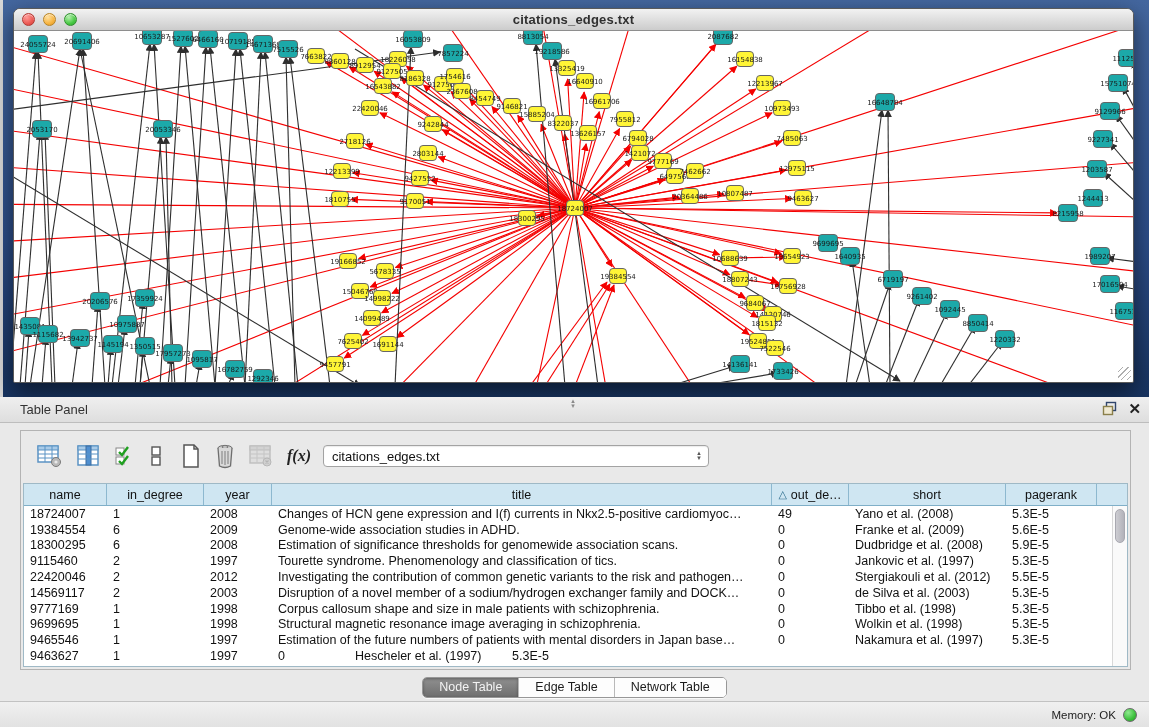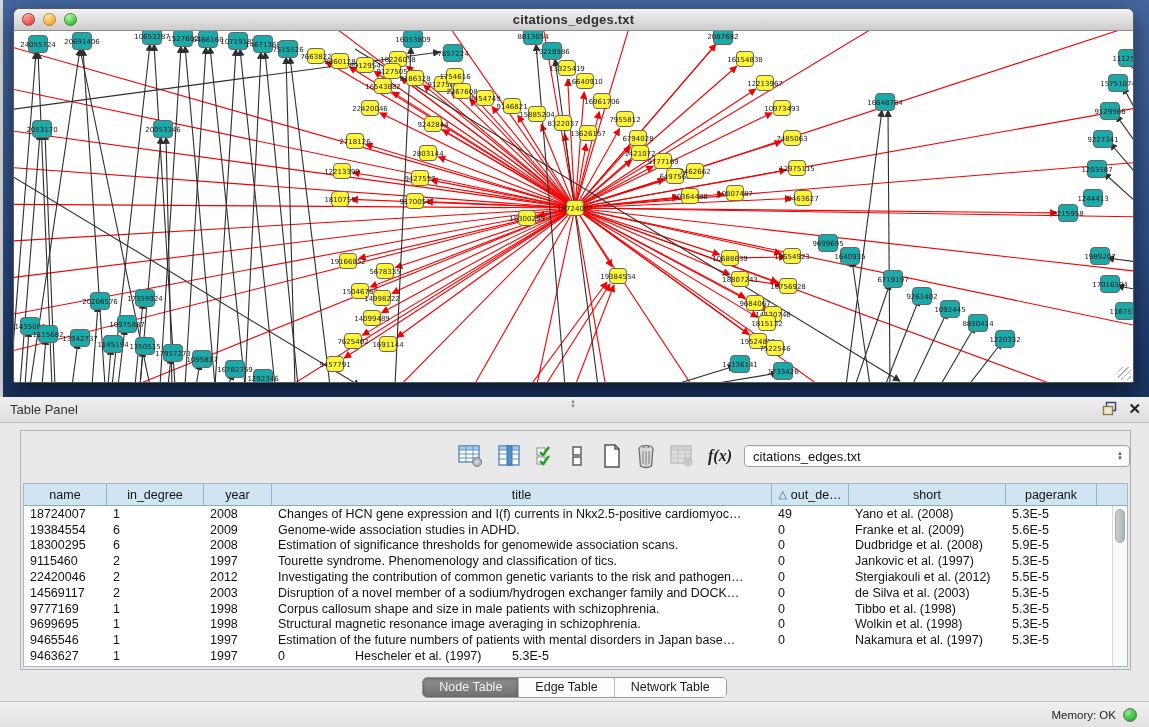--- a/index.html
+++ b/index.html
@@ -34,32 +34,32 @@
   .gnode rect { stroke:#666; stroke-width:1; }
   .gnode text { font-family:"DejaVu Sans",sans-serif; font-size:7px; fill:#1a1a1a; }
   .resize-grip { position:absolute; right:2px; bottom:2px; width:13px; height:13px;
     background:repeating-linear-gradient(135deg,transparent 0 3px,#9a9a9a 3px 4px); opacity:.8; }
 
   
   .table-panel { position:absolute; left:0; top:397px; width:1149px; height:330px; background:#e9e9e9; }
   .panel-header { position:absolute; left:0; top:0; width:100%; height:26px;
                   background:linear-gradient(#efefef,#dedede); border-bottom:1px solid #bdbdbd;
                   display:flex; align-items:center; }
-  .panel-title { font-size:13px; color:#333; padding-left:10px; }
+  .panel-title { font-size:13px; color:#333; padding-left:20px; }
   .split-handle { position:absolute; left:566px; top:1px; width:14px; height:7px; color:#8a8a8a; font-size:7px;
                   line-height:5px; text-align:center; }
   .hdr-icons { position:absolute; right:8px; top:4px; display:flex; gap:10px; align-items:center; }
   .float-ic { width:16px; height:15px; }
   .close-ic { font-size:15px; font-weight:bold; color:#222; line-height:15px; cursor:default; }
 
   .panel-container { position:absolute; left:20px; top:33px; width:1111px; height:240px;
                      border:1px solid #b3b3b3; background:#e9e9e9; }
 
   
-  .toolbar { position:absolute; left:0; top:0; width:100%; height:50px; display:flex; align-items:center;justify-content:flex-end; }
+  .toolbar { position:absolute; left:0; top:0; width:100%; height:50px; display:flex; align-items:center; }
   .tb-btn { height:30px; display:flex; align-items:center; justify-content:center; }
   .fx-glyph { font-family:"Liberation Serif",serif; font-style:italic; font-weight:bold; font-size:16px; color:#222; }
   .tb-select { width:386px; height:22px; margin-left:12px; background:#fff; border:1px solid #a3a3a3;
                border-radius:4px; display:flex; align-items:center; font-size:13px; color:#111;
                padding-left:8px; position:relative; box-shadow:inset 0 1px 1px rgba(0,0,0,.08); }
   .tb-select .stepper { position:absolute; right:6px; top:0; height:100%; display:flex; flex-direction:column;
                         justify-content:center; font-size:6px; color:#555; line-height:5px; }
 
   
   .grid { position:absolute; left:2px; top:52px; right:2px; bottom:2px; background:#fff;

